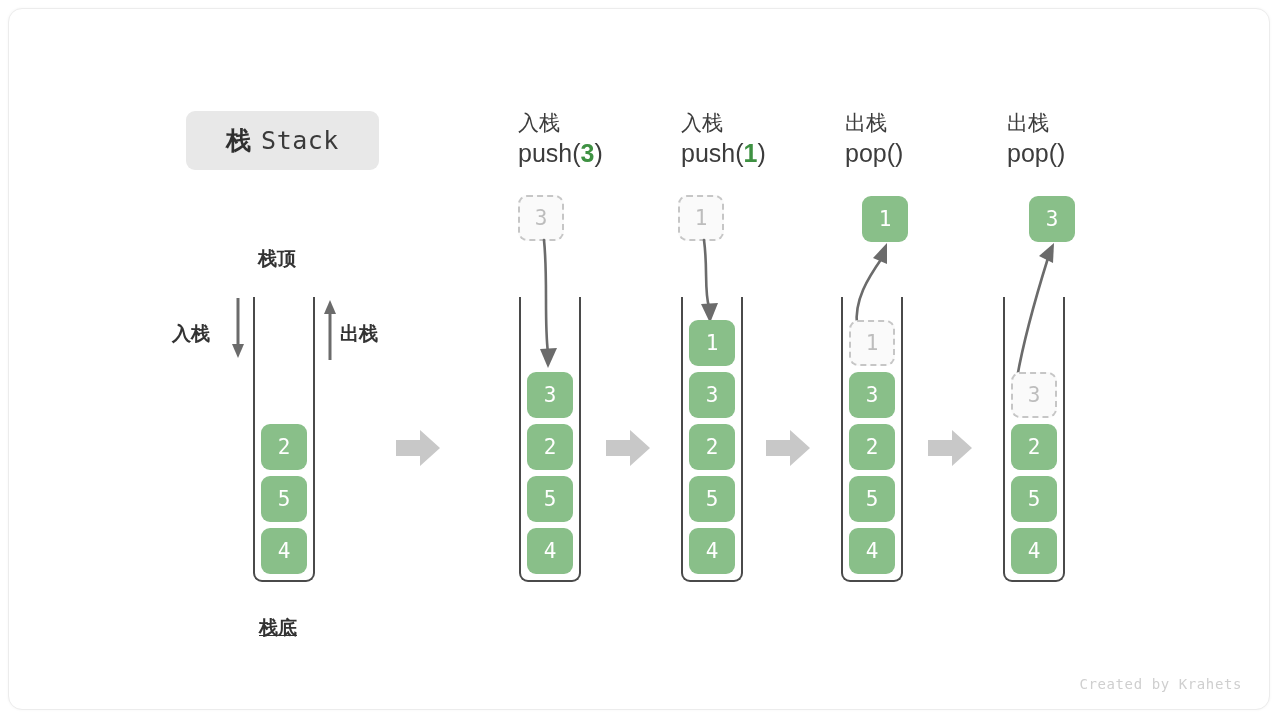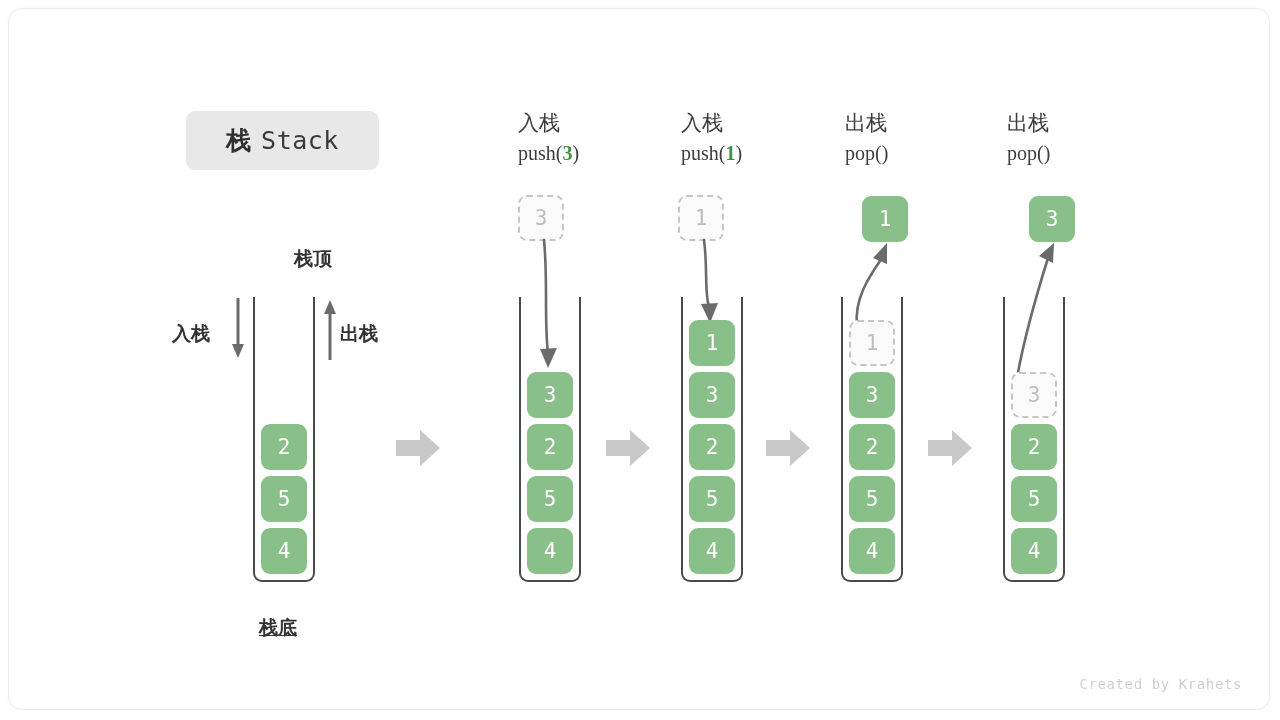--- a/index.html
+++ b/index.html
@@ -74,22 +74,22 @@
   }
   .col-head .hl-cn {
     display: block;
     font-family: "Liberation Sans", sans-serif;
     font-size: 21px;
     color: #3c3c3c;
     line-height: 30px;
   }
   .col-head .hl-code {
     display: block;
-    font-family: Liberation Serif, serif;
-    font-size: 20px;
+    font-family: Liberation Sans, sans-serif;
+    font-size: 25px;
     color: #3c3c3c;
     line-height: 30px;
   }
   .hl-code .arg { color: #3e9142; font-weight: bold; }
 
   
   .stack-box {
     position: absolute;
     box-sizing: border-box;
     border-left: 2px solid #4a4a4a;
@@ -160,21 +160,21 @@
 <body>
 
 <div id="canvas">
   <div class="card-frame"></div>
 
   <div class="title-badge">
     <span class="title-cn">栈</span>
     <span class="title-en">Stack</span>
   </div>
 
-  <div class="lbl-cn-bold" style="left:258px; top:246px;margin-left:36px;">栈顶</div>
+  <div class="lbl-cn-bold" style="left:258px; top:246px;">栈顶</div>
 
   <div class="lbl-cn-bold" style="left:259px; top:615px;text-decoration:underline;">栈底</div>
 
   <div class="lbl-cn-bold" style="left:172px; top:321px;">入栈</div>
 
   <div class="lbl-cn-bold" style="left:340px; top:321px;">出栈</div>
 
   <svg class="ud-arrow" style="left:230px; top:298px;" viewBox="0 0 16 62">
     <line x1="8" y1="0" x2="8" y2="48" stroke="#6b6b6b" stroke-width="3"></line>
     <polygon points="8,60 2,46 14,46" fill="#6b6b6b"></polygon>

